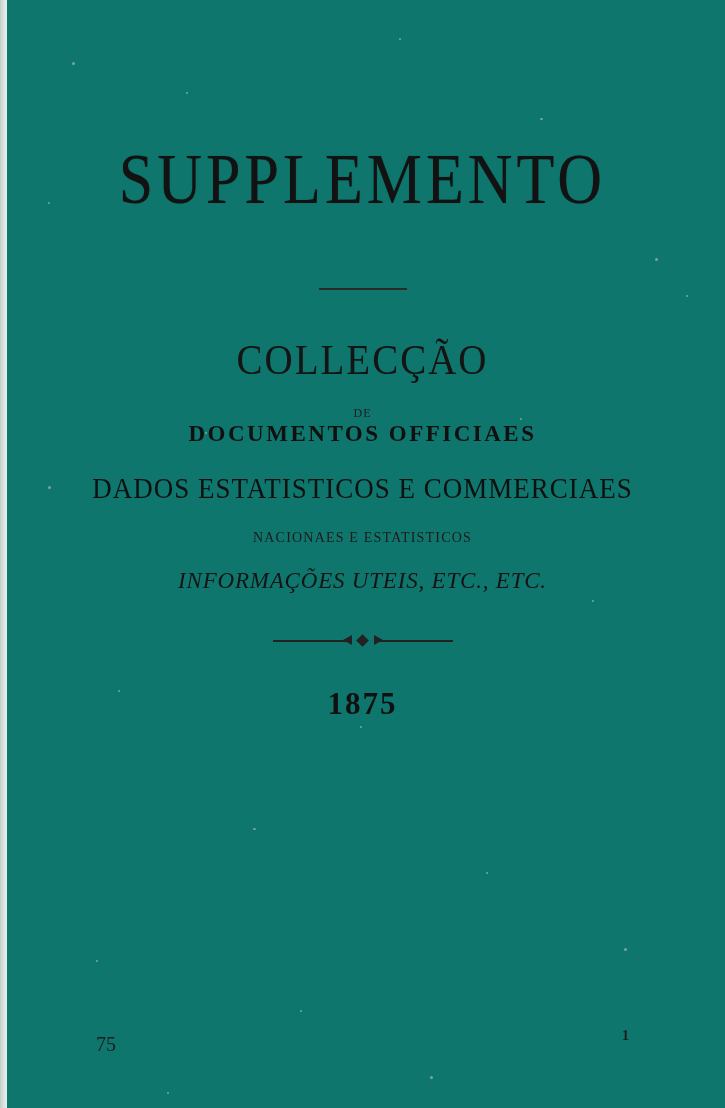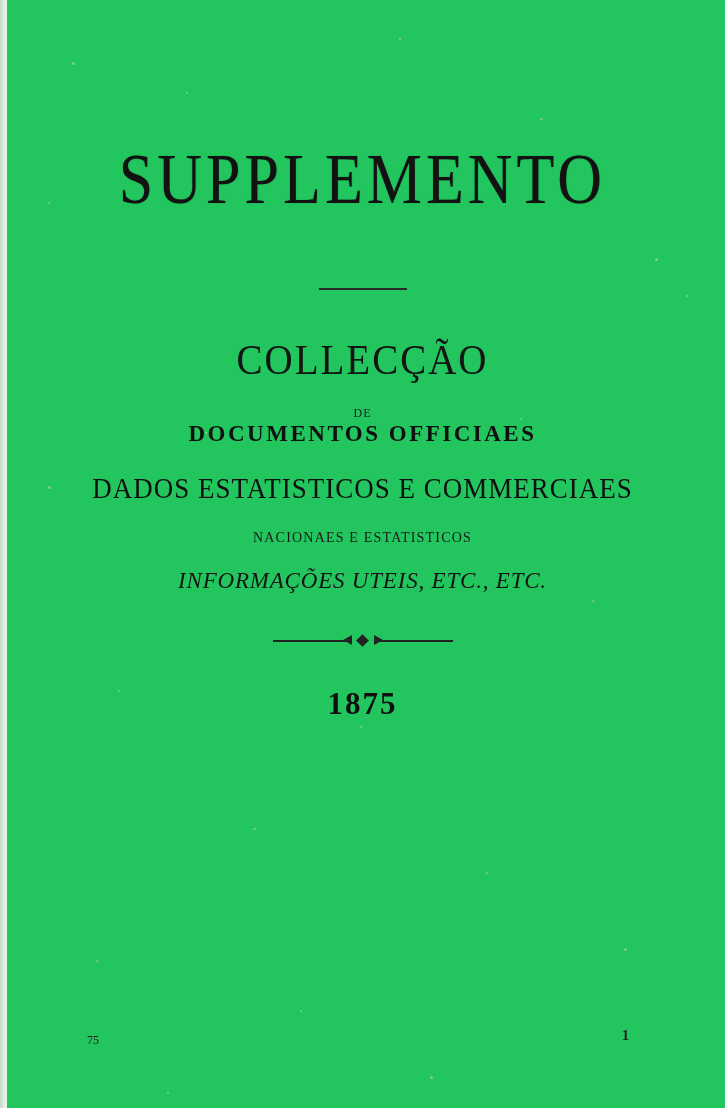--- a/index.html
+++ b/index.html
@@ -5,21 +5,21 @@
   html, body {
     margin: 0;
     padding: 0;
     background: #ffffff;
   }
   .page {
     position: relative;
     width: 725px;
     height: 1108px;
     margin: 0 auto;
-    background: #22c55e;
+    background: #0f766e;
     overflow: hidden;
     font-family: "Liberation Serif", serif;
     color: #1a1a1a;
   }
 
   
   .speck {
     position: absolute;
     background: #cfcfc9;
     border-radius: 50%;
@@ -147,23 +147,23 @@
   .year {
     margin-top: 38px;
     font-size: 31px;
     font-weight: bold;
     letter-spacing: 2px;
     color: #101010;
   }
 
   .footer-left {
     position: absolute;
-    left: 87px;
+    left: 96px;
     top: 1033px;
-    font-size: 12px;
+    font-size: 20px;
     color: #1c1c1c;
   }
   .footer-right {
     position: absolute;
     left: 622px;
     top: 1028px;
     font-size: 14px;
     font-weight: bold;
     color: #1c1c1c;
   }

